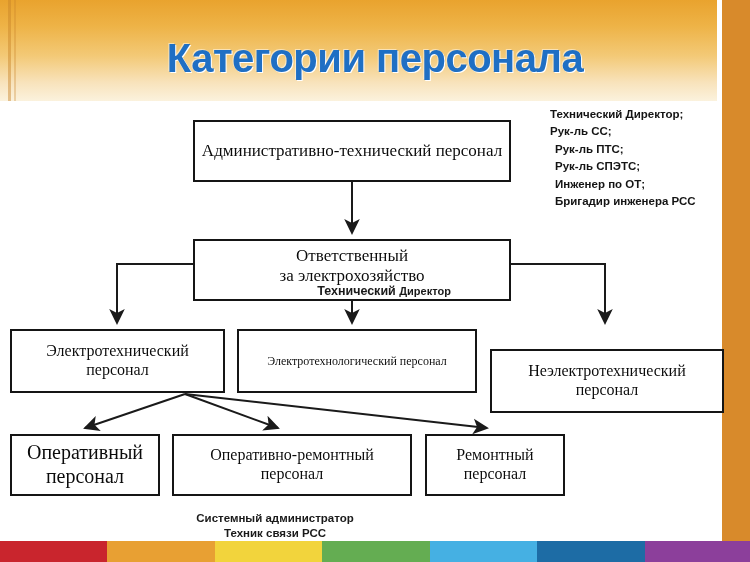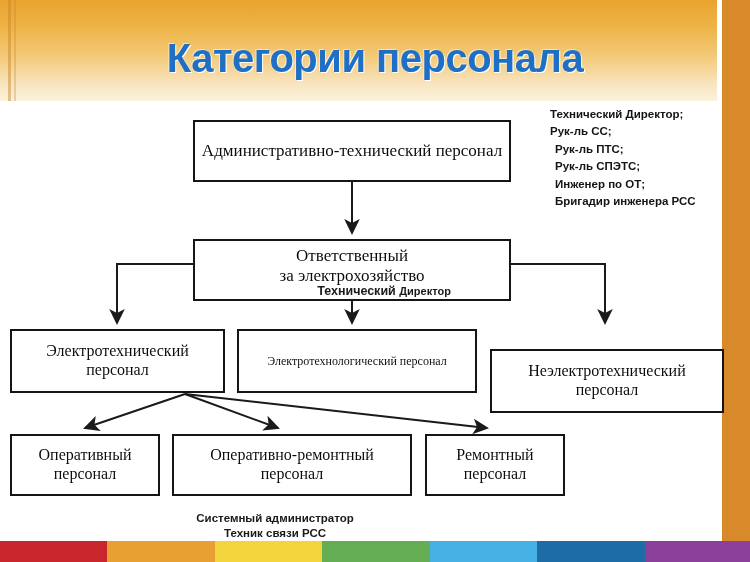--- a/index.html
+++ b/index.html
@@ -108,21 +108,21 @@
     line-height: 1.18;
     filter: contrast(1.05);
   }
   .dbox span { display: block; padding: 0 4px; }
 
   .b-admin      { left: 193px; top: 19px;  width: 318px; height: 62px;  font-size: 17px; }
   .b-resp       { left: 193px; top: 138px; width: 318px; height: 62px;  font-size: 17px; align-items: flex-start; padding-top: 5px; }
   .b-et         { left: 10px;  top: 228px; width: 215px; height: 64px;  font-size: 16px; }
   .b-etn        { left: 237px; top: 228px; width: 240px; height: 64px;  font-size: 12px; }
   .b-net        { left: 490px; top: 228px; width: 234px; height: 64px;  font-size: 16px; margin-top: 20px; }
-  .b-oper       { left: 10px;  top: 333px; width: 150px; height: 62px;  font-size: 16px; text-align: center; }
+  .b-oper       { left: 10px;  top: 333px; width: 150px; height: 62px;  font-size: 20px; text-align: center; }
   .b-operrem    { left: 172px; top: 333px; width: 240px; height: 62px;  font-size: 16px; }
   .b-rem        { left: 425px; top: 333px; width: 140px; height: 62px;  font-size: 16px; }
 
   
   .overlay-text {
     position: absolute;
     font-family: "Liberation Sans", sans-serif;
     font-weight: bold;
     color: #1a1a1a;
     white-space: nowrap;

